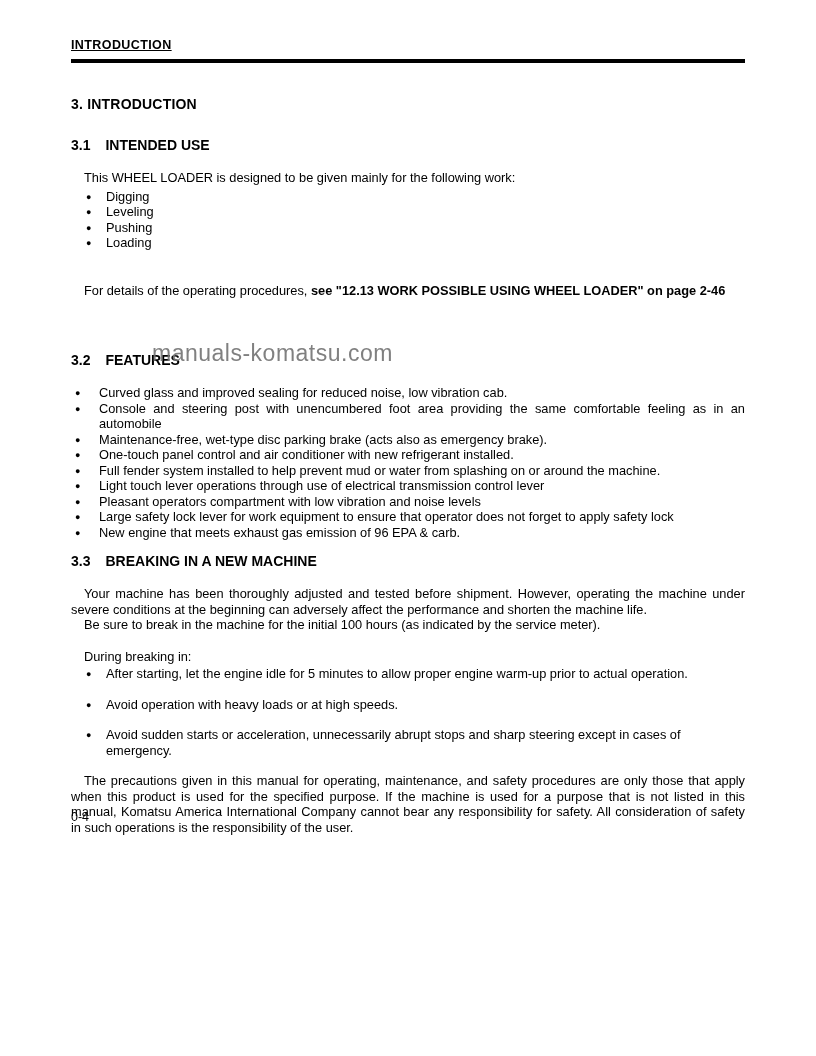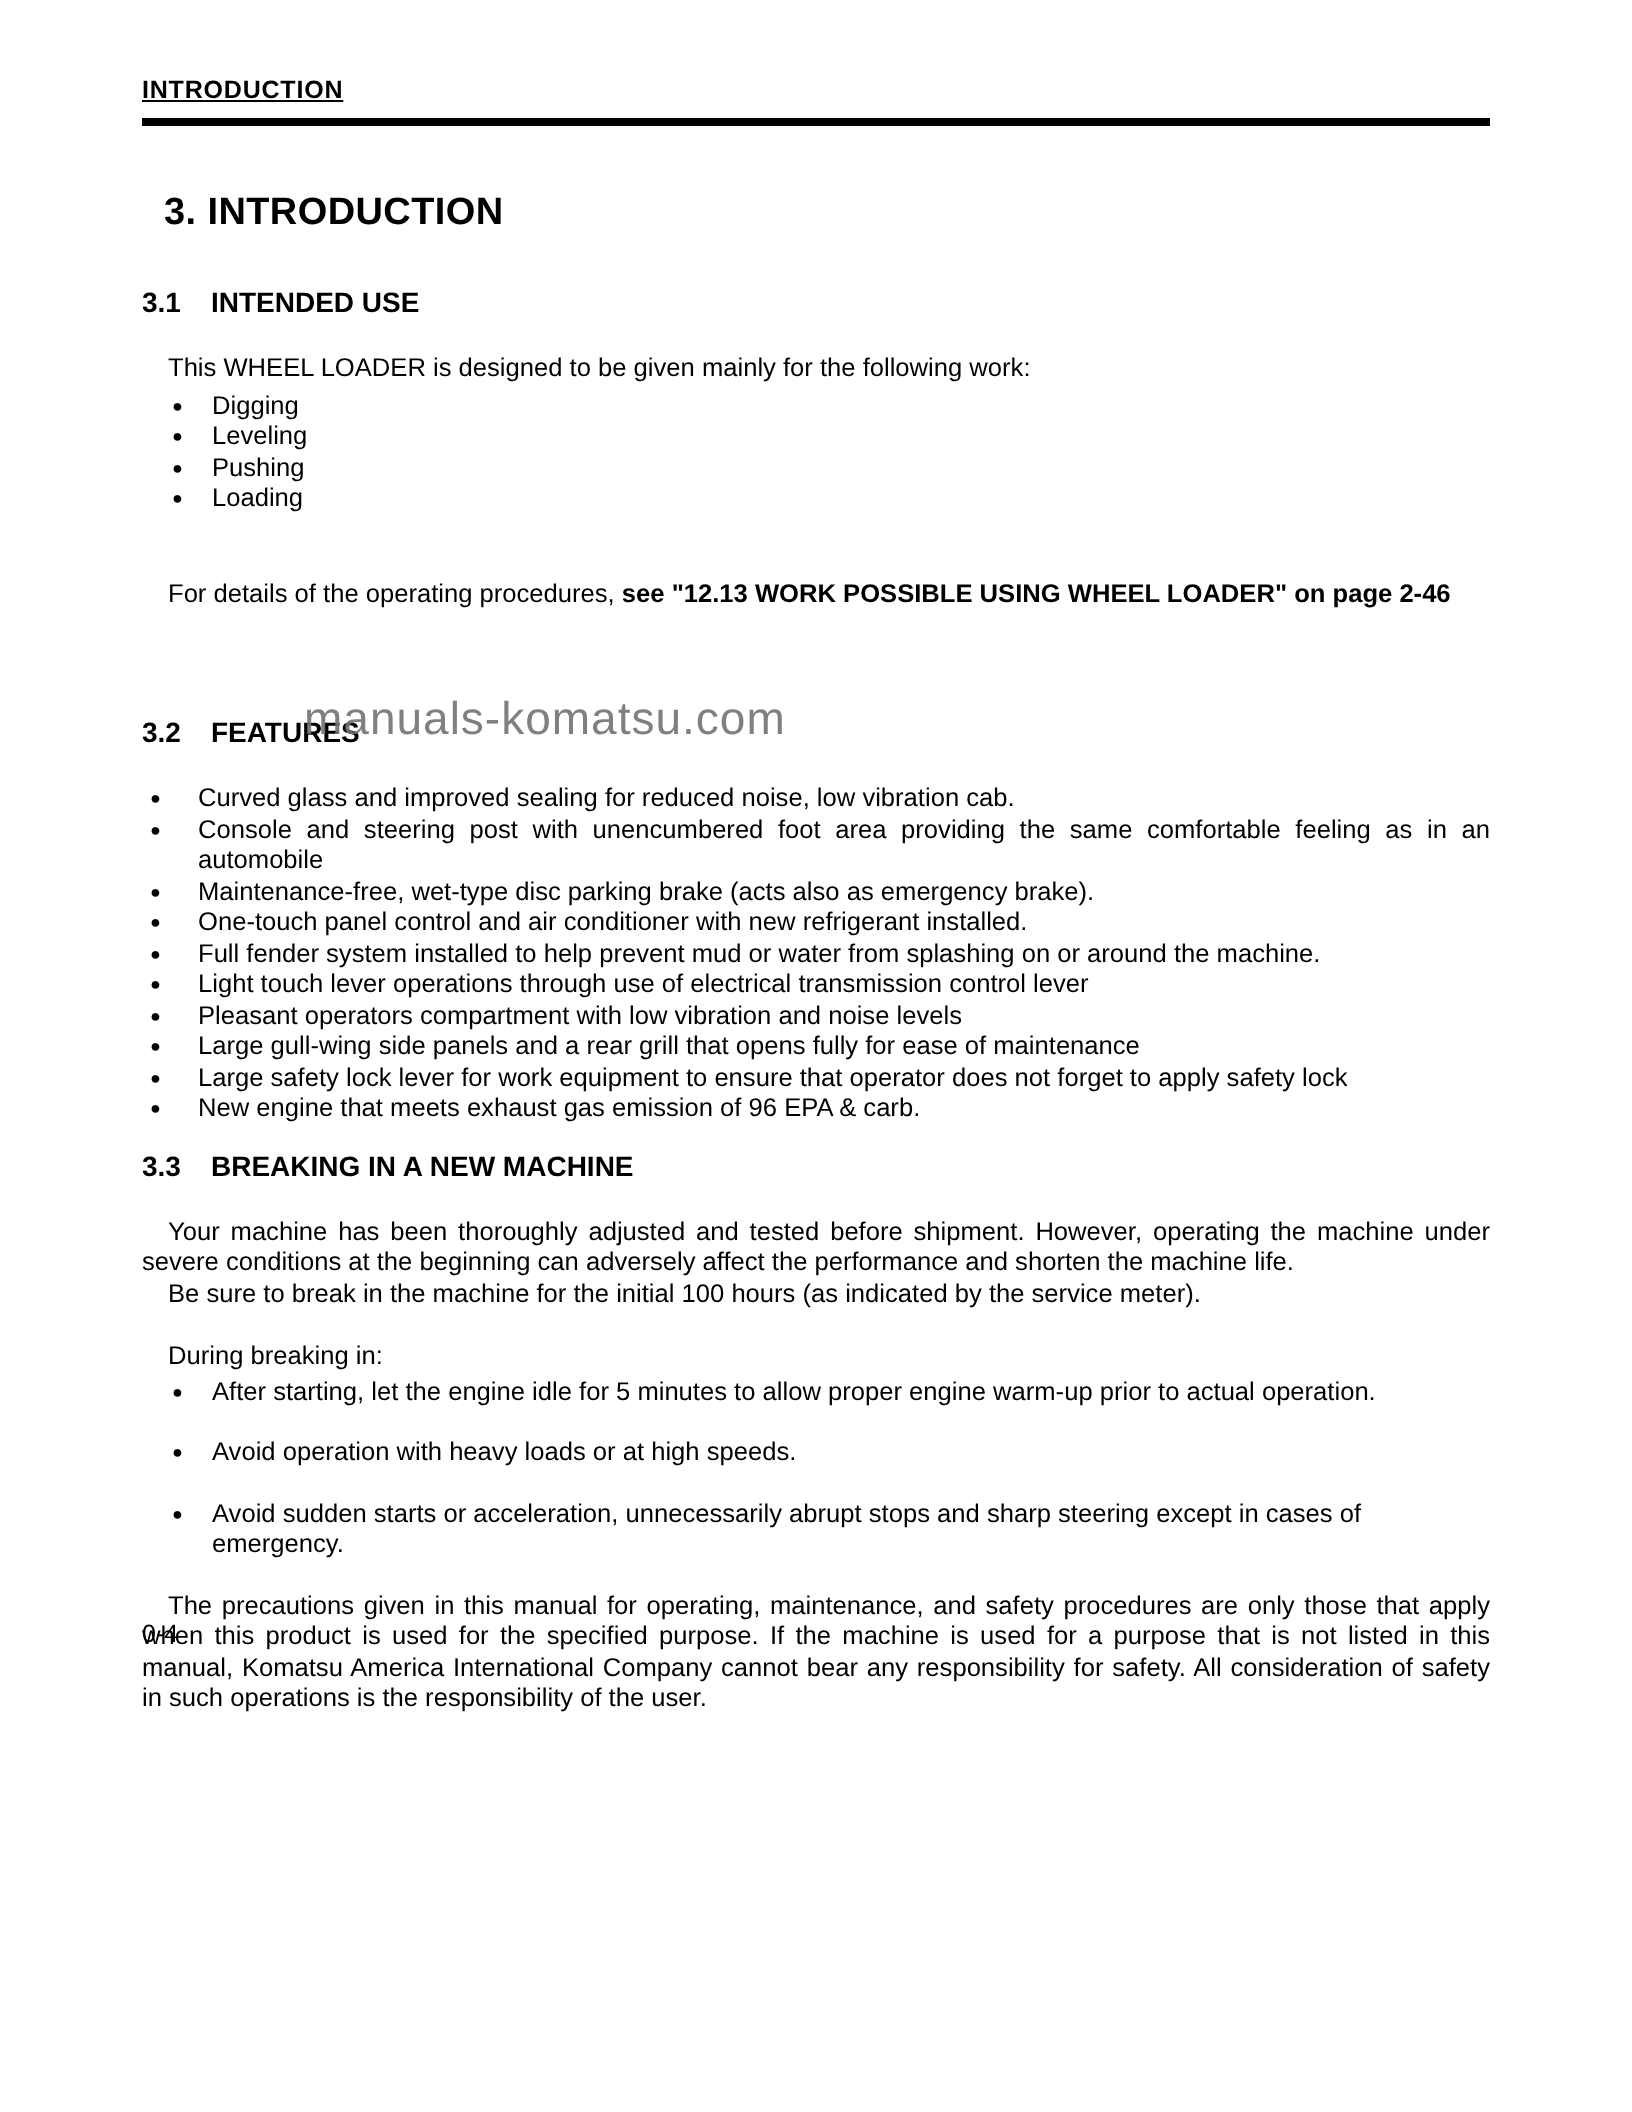--- a/index.html
+++ b/index.html
@@ -25,23 +25,23 @@
     font-weight: bold;
     letter-spacing: 0.4px;
     text-decoration: underline;
   }
   .head-rule {
     height: 4px;
     background: #000;
     margin-top: 7px;
   }
   h1.doc-title {
-    font-size: 19px;
+    font-size: 14px;
     font-weight: bold;
-    margin: 33px 0 0 11px;
+    margin: 33px 0 0 0;
     letter-spacing: 0.2px;
   }
   h2.sec-head {
     font-size: 14px;
     font-weight: bold;
     margin: 0;
   }
   h2.sec-head .sec-num { display: inline-block; margin-right: 15px; }
   .sec-intended { margin-top: 25px; }
   .sec-features { margin-top: 54px; position: relative; }
@@ -130,21 +130,20 @@
         <span class="sec-num">3.2</span><span>FEATURES</span>
       </h2>
       <ul class="blist features-list">
         <li>Curved glass and improved sealing for reduced noise, low vibration cab.</li>
         <li>Console and steering post with unencumbered foot area providing the same comfortable feeling as in an automobile</li>
         <li>Maintenance-free, wet-type disc parking brake (acts also as emergency brake).</li>
         <li>One-touch panel control and air conditioner with new refrigerant installed.</li>
         <li>Full fender system installed to help prevent mud or water from splashing on or around the machine.</li>
         <li>Light touch lever operations through use of electrical transmission control lever</li>
         <li>Pleasant operators compartment with low vibration and noise levels</li>
-        <li>Large gull-wing side panels and a rear grill that opens fully for ease of maintenance</li>
         <li>Large safety lock lever for work equipment to ensure that operator does not forget to apply safety lock</li>
         <li>New engine that meets exhaust gas emission of 96 EPA &amp; carb.</li>
       </ul>
     </section>
 
     <section class="sec-breaking">
       <h2 class="sec-head">
         <span class="sec-num">3.3</span><span>BREAKING IN A NEW MACHINE</span>
       </h2>
       <p class="para1 indent justify">Your machine has been thoroughly adjusted and tested before shipment. However, operating the machine under severe conditions at the beginning can adversely affect the performance and shorten the machine life.</p>

